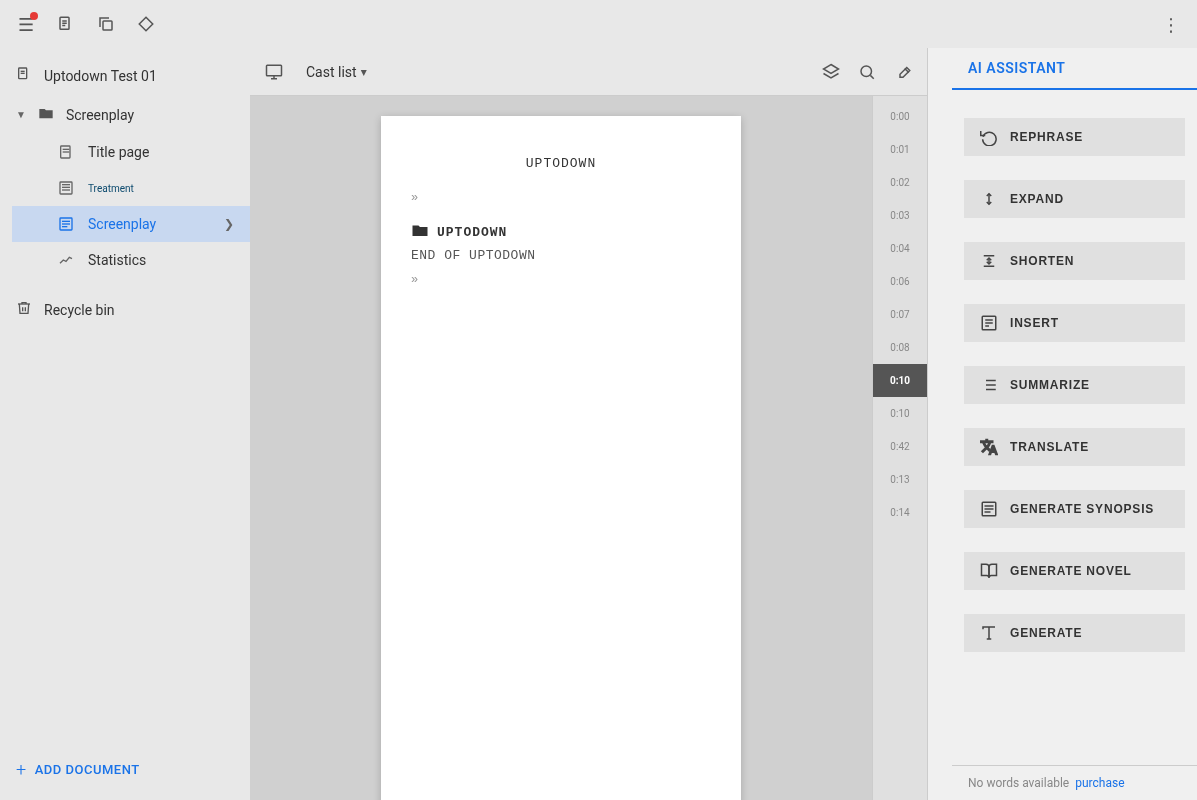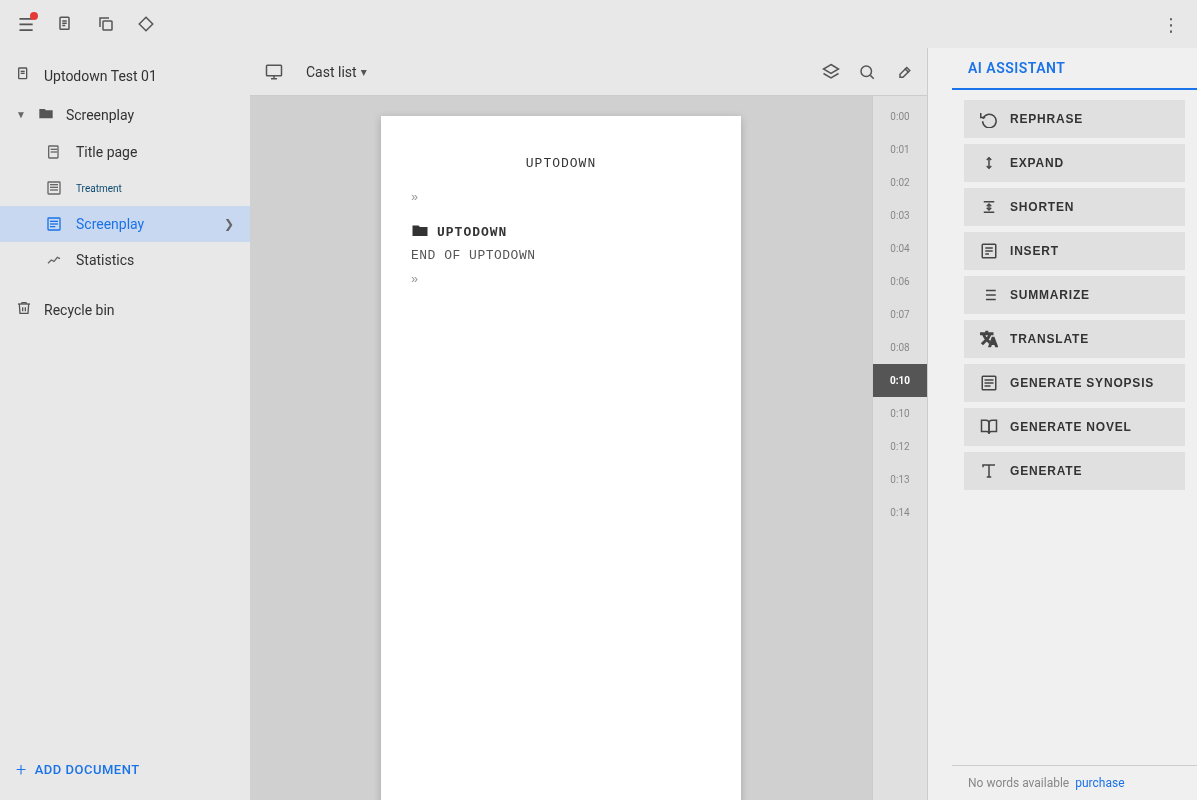--- a/index.html
+++ b/index.html
@@ -98,21 +98,21 @@
       font-size: 14px;
       color: #333;
       gap: 12px;
     }
     .sidebar-item-project .expand-arrow {
       font-size: 10px;
       color: #666;
     }
 
     .sidebar-sub-items {
-      padding-left: 0;
+      padding-left: 12px;
     }
     .sidebar-sub-item {
       display: flex;
       align-items: center;
       padding: 10px 16px 10px 44px;
       cursor: pointer;
       font-size: 14px;
       color: #333;
       gap: 12px;
     }
@@ -328,20 +328,21 @@
       padding: 10px 14px;
       background: #e0e0e0;
       border: none;
       border-radius: 0;
       cursor: pointer;
       font-size: 12px;
       font-weight: 600;
       color: #333;
       text-transform: uppercase;
       letter-spacing: 0.8px;
+      margin-top: 18px;
     }
     .ai-btn .btn-icon {
       font-size: 16px;
       color: #444;
       width: 22px;
       display: flex;
       align-items: center;
       justify-content: center;
     }
 
@@ -554,21 +555,21 @@
         <div class="timeline-marker">0:00</div>
         <div class="timeline-marker">0:01</div>
         <div class="timeline-marker">0:02</div>
         <div class="timeline-marker">0:03</div>
         <div class="timeline-marker">0:04</div>
         <div class="timeline-marker">0:06</div>
         <div class="timeline-marker">0:07</div>
         <div class="timeline-marker">0:08</div>
         <div class="timeline-marker highlighted">0:10</div>
         <div class="timeline-marker">0:10</div>
-        <div class="timeline-marker">0:12</div>
+        <div class="timeline-marker">0:42</div>
         <div class="timeline-marker">0:13</div>
         <div class="timeline-marker">0:14</div>
       </div>
     </div>
   </div>
 
   <div class="ai-panel">
     <div class="ai-panel-header">
       <span>AI ASSISTANT</span>
     </div>

